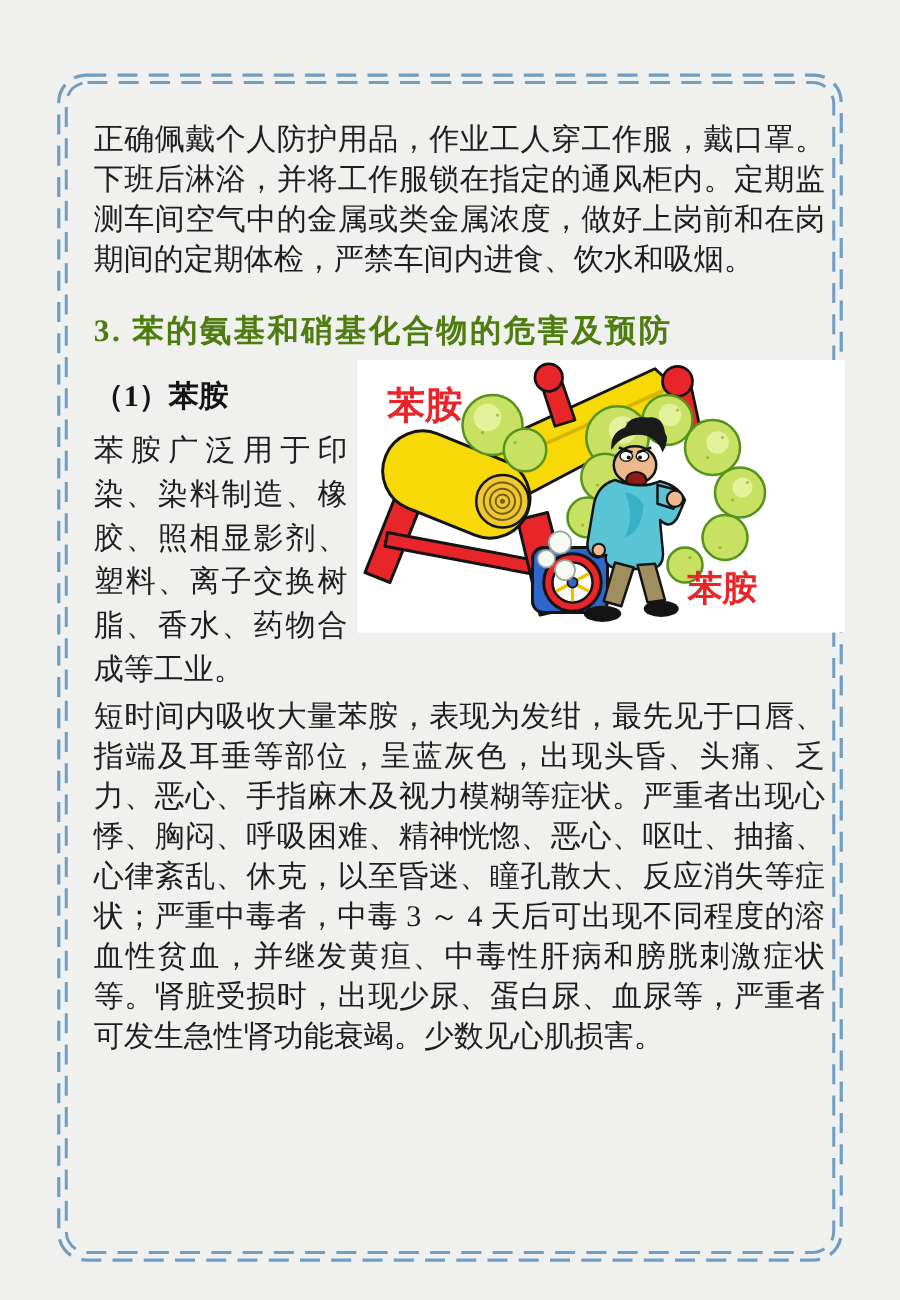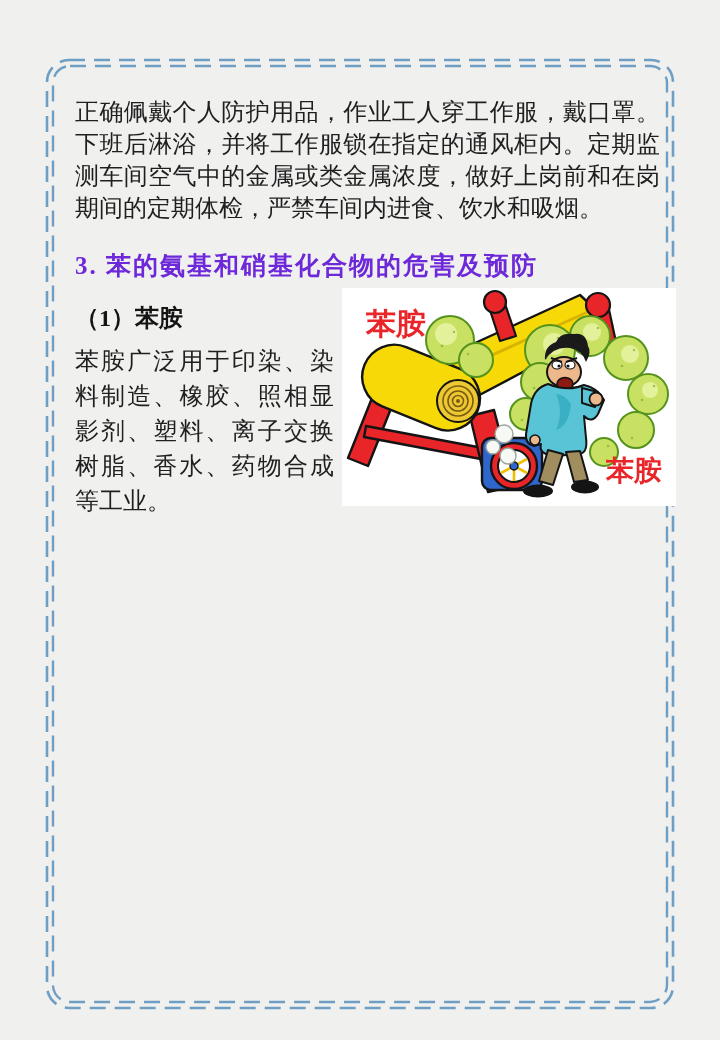--- a/index.html
+++ b/index.html
@@ -15,32 +15,32 @@
   .content {
     position:absolute; left:75px; top:96px; width:585px;
   }
   .body-text {
     font-size:24px; line-height:32px;
     text-align:justify; text-justify:inter-ideograph;
     margin:0;
   }
   .p-first { margin-bottom:0; }
   .section-heading {
-    font-size:25px; font-weight:bold; color:#6d28d9;
+    font-size:25px; font-weight:bold; color:#4d7c0f;
     letter-spacing:2px;
     margin:26px 0 12px 0; line-height:32px;
   }
   .sub-heading {
     font-size:24px; font-weight:bold; color:#141414;
     margin:20px 0 10px 0; line-height:32px;
   }
   .subsection { position:relative; }
   .illustration {
     float:right;
-    width:334px; height:218px;
+    width:390px; height:218px;
     background:#ffffff;
     margin:-14px -16px 8px 8px;
   }
   .illustration svg { display:block; width:334px; height:218px; }
   .uses { line-height:35px; }
   .symptoms { clear:both; margin-top:4px; }
 </style>
 </head>
 <body>
 
@@ -176,14 +176,15 @@
         <text x="24" y="46" font-size="30" font-weight="bold" fill="#e8262a">苯胺</text>
         <text x="264" y="192" font-size="28" font-weight="bold" fill="#e8262a">苯胺</text>
       </svg>
     </div>
 
     <h3 class="sub-heading">（1）苯胺</h3>
 
     <p class="body-text uses">苯胺广泛用于印染、染料制造、橡胶、照相显影剂、塑料、离子交换树脂、香水、药物合成等工业。</p>
   </div>
 
+  <p class="body-text symptoms">短时间内吸收大量苯胺，表现为发绀，最先见于口唇、指端及耳垂等部位，呈蓝灰色，出现头昏、头痛、乏力、恶心、手指麻木及视力模糊等症状。严重者出现心悸、胸闷、呼吸困难、精神恍惚、恶心、呕吐、抽搐、心律紊乱、休克，以至昏迷、瞳孔散大、反应消失等症状；严重中毒者，中毒 3 ～ 4 天后可出现不同程度的溶血性贫血，并继发黄疸、中毒性肝病和膀胱刺激症状等。肾脏受损时，出现少尿、蛋白尿、血尿等，严重者可发生急性肾功能衰竭。少数见心肌损害。</p>
 
 </div>
 
 </body></html>

